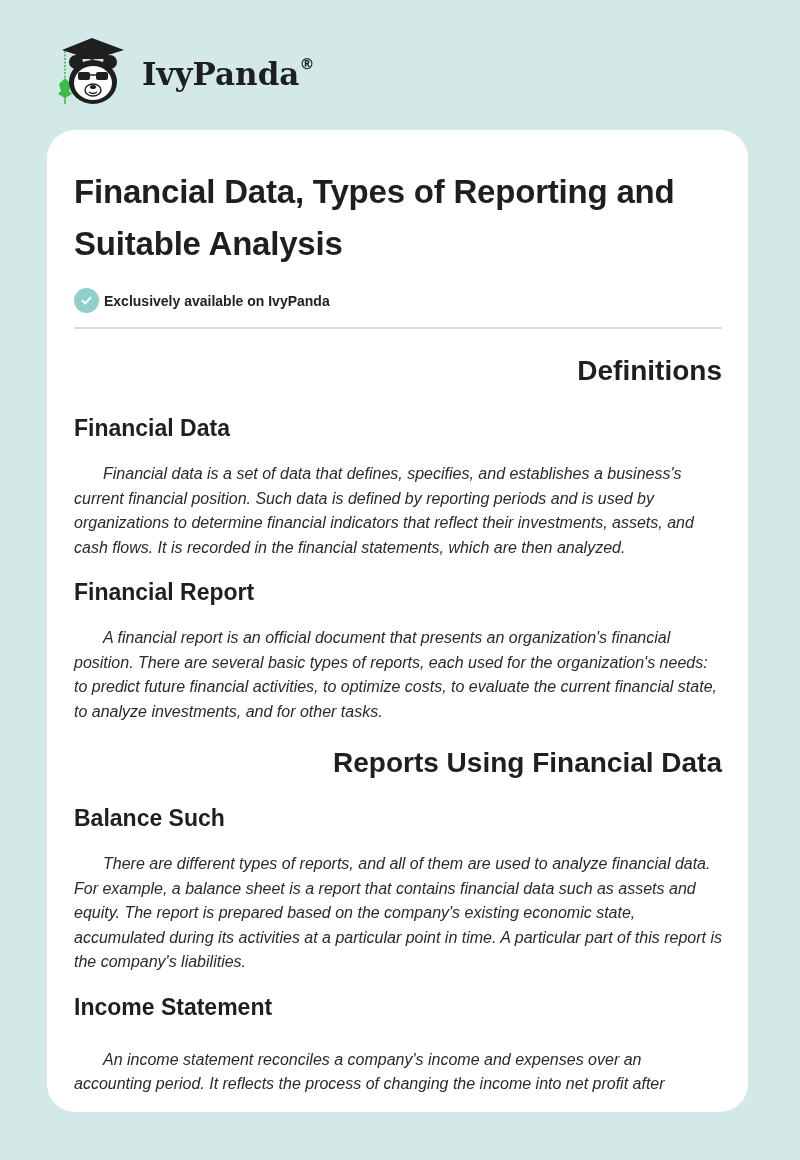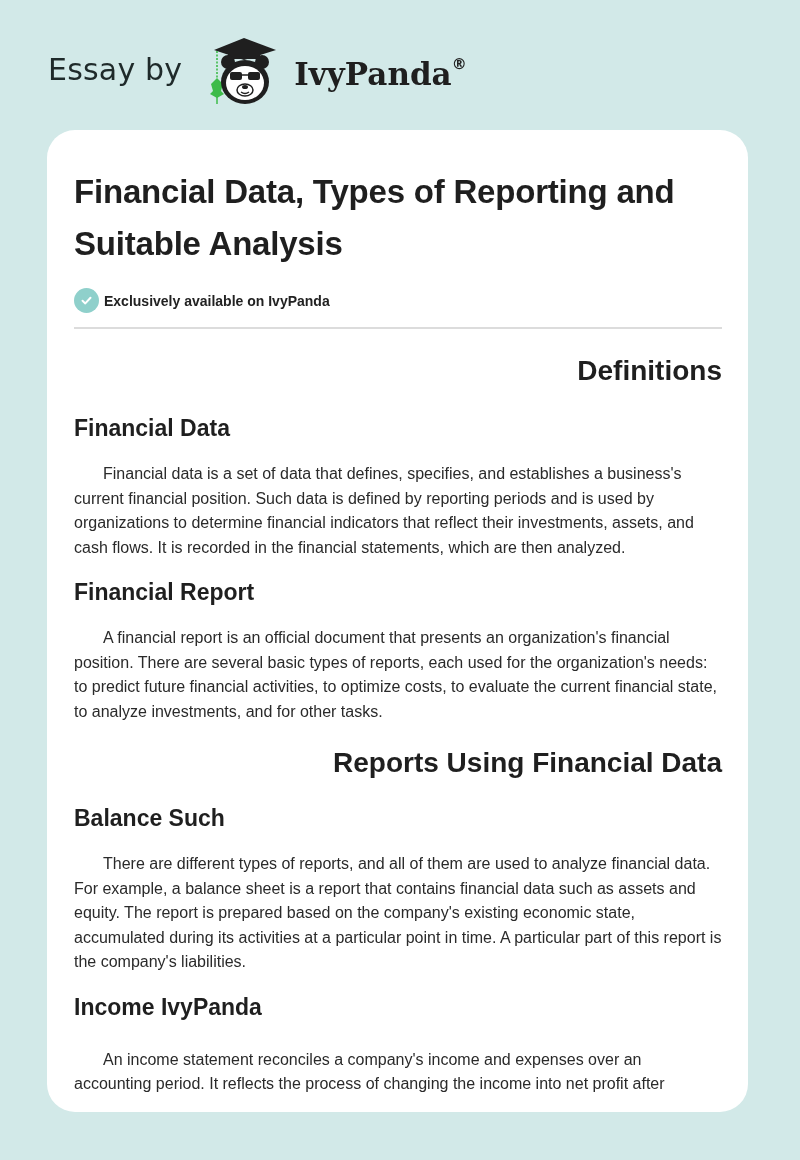--- a/index.html
+++ b/index.html
@@ -39,28 +39,27 @@
   }
   .check {
     width: 25px; height: 25px; border-radius: 50%; background: #8fd0cb;
     display: flex; align-items: center; justify-content: center; margin-right: 5px;
   }
   .exclusive-text { font-size: 14px; font-weight: bold; color: #222; }
   .divider { height: 2px; background: #dcdcdc; margin-top: 14px; }
   h2 { font-size: 28px; font-weight: bold; color: #1f1f1f; line-height: 34px; text-align: right; }
   h3 { font-size: 23px; font-weight: bold; color: #1f1f1f; line-height: 28px; }
   p {
-    font-size: 16px; line-height: 24.5px; color: #2a2a2a; text-indent: 29px;
+    font-size: 16px; line-height: 24.5px; color: #2a2a2a; text-indent: 29px; font-style: italic;
   }
 </style>
 </head>
 <body>
 
 <div class="brand">
-  <span class="essay-by">Essay by</span>
   <svg class="panda" viewBox="0 0 86 76">
 
     <polygon points="14,16 44,4 76,16 44,26" fill="#1f1f1f"></polygon>
     <rect x="28" y="16" width="32" height="9" fill="#1f1f1f"></rect>
 
     <line x1="17" y1="17" x2="17" y2="47" stroke="#3dbb4a" stroke-width="1.6" stroke-dasharray="2,1.5"></line>
 
     <path d="M17 44 L11 50 L13 57 L10 60 L17 64 L24 60 L21 57 L23 50 Z" fill="#3dbb4a"></path>
     <line x1="17" y1="62" x2="17" y2="70" stroke="#3dbb4a" stroke-width="1.5"></line>
 
@@ -101,15 +100,15 @@
   <p style="margin-top:20px;">Financial data is a set of data that defines, specifies, and establishes a business's current financial position. Such data is defined by reporting periods and is used by organizations to determine financial indicators that reflect their investments, assets, and cash flows. It is recorded in the financial statements, which are then analyzed.</p>
 
   <h3 style="margin-top:18px;">Financial Report</h3>
   <p style="margin-top:20px;">A financial report is an official document that presents an organization's financial position. There are several basic types of reports, each used for the organization's needs: to predict future financial activities, to optimize costs, to evaluate the current financial state, to analyze investments, and for other tasks.</p>
 
   <h2 style="margin-top:22px;margin-left:32px;">Reports Using Financial Data</h2>
 
   <h3 style="margin-top:24px;">Balance Such</h3>
   <p style="margin-top:20px;">There are different types of reports, and all of them are used to analyze financial data. For example, a balance sheet is a report that contains financial data such as assets and equity. The report is prepared based on the company's existing economic state, accumulated during its activities at a particular point in time. A particular part of this report is the company's liabilities.</p>
 
-  <h3 style="margin-top:18px;">Income IvyPanda</h3>
+  <h3 style="margin-top:18px;">Income Statement</h3>
   <p style="margin-top:27px;">An income statement reconciles a company's income and expenses over an accounting period. It reflects the process of changing the income into net profit after</p>
 </div>
 
 </body></html>

